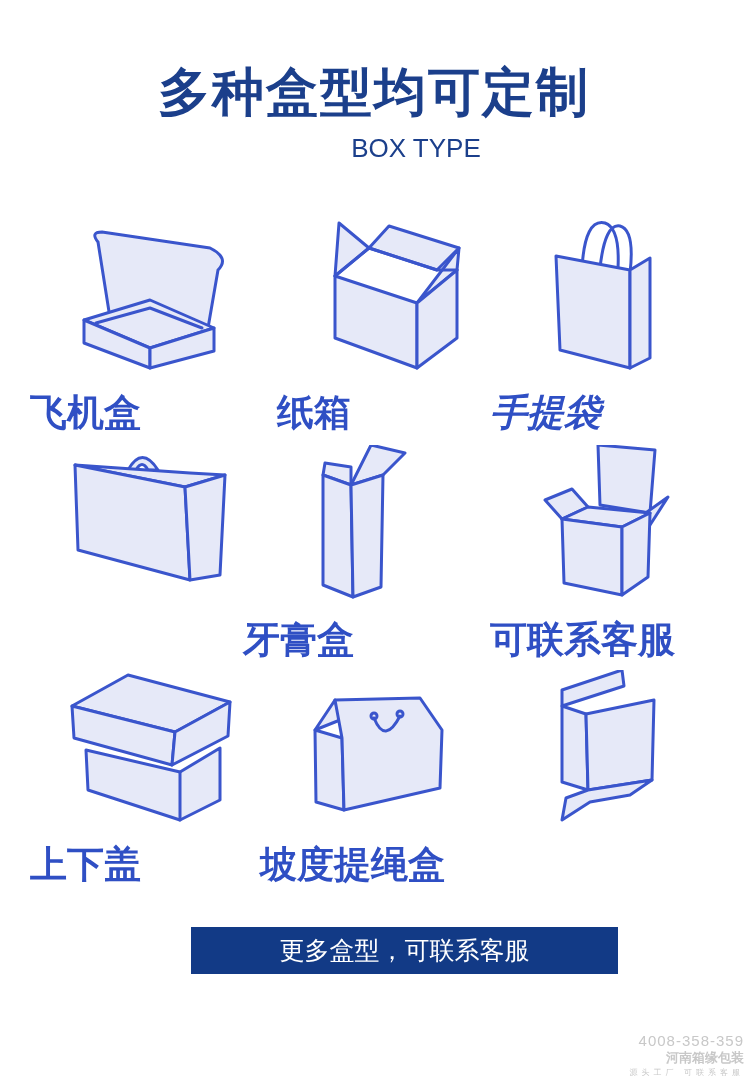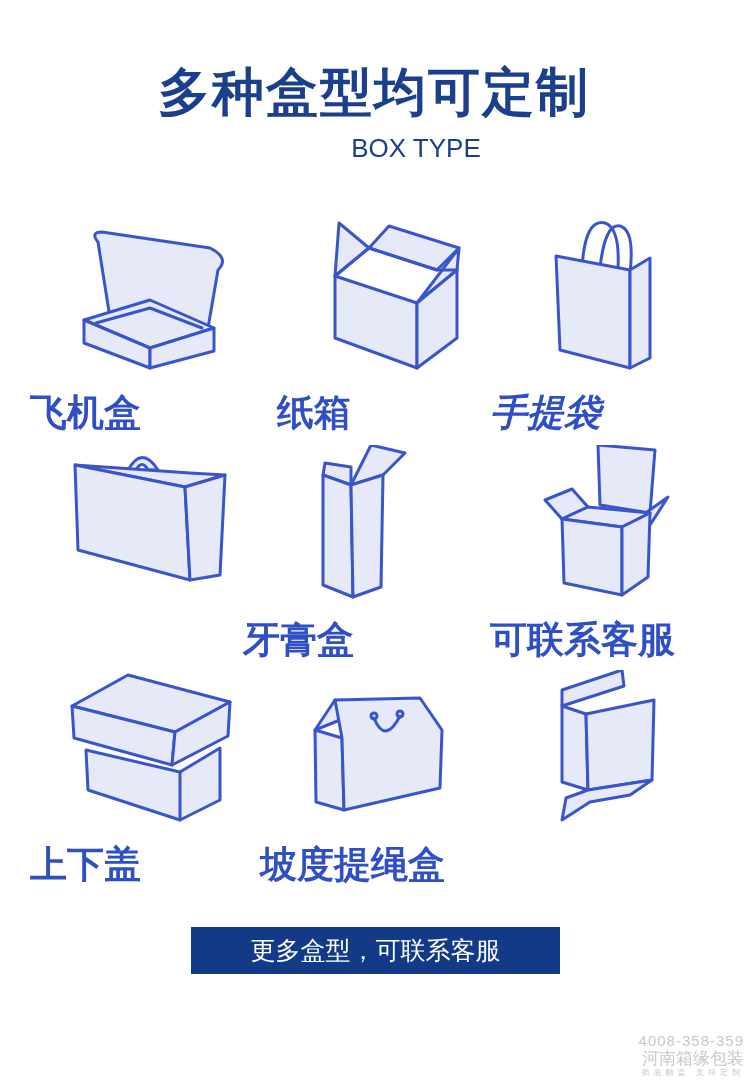--- a/index.html
+++ b/index.html
@@ -2,24 +2,24 @@
 <html><head>
 <meta charset="utf-8">
 <style>
   html,body{margin:0;padding:0;background:#fff;}
   body{width:750px;height:1082px;position:relative;overflow:hidden;font-family:"DejaVu Sans",sans-serif;}
   .title{position:absolute;top:58px;left:0;width:748px;text-align:center;font-size:52px;font-weight:bold;color:#1b3f8b;letter-spacing:2px;}
   .subtitle{position:absolute;top:133px;left:0;width:750px;text-align:center;font-size:26px;color:#1b3f8b;font-family:"Liberation Sans",sans-serif;padding-left:41px;}
   .cell{position:absolute;width:240px;height:225px;}
   .cell svg{position:absolute;left:0;top:0;width:240px;height:170px;}
   .cell .lbl{position:absolute;left:0;width:240px;top:170px;font-size:37px;font-weight:bold;color:#2f4fc4;}
-  .cta{position:absolute;left:191px;top:927px;width:369px;height:47px;background:#123a86;color:#fff;font-size:25px;text-align:center;line-height:47px;}
+  .cta{position:absolute;left:191px;top:927px;width:427px;height:47px;background:#123a86;color:#fff;font-size:25px;text-align:center;line-height:47px;}
   .wm{position:absolute;right:6px;top:1032px;text-align:right;color:#c8c8c8;}
   .wm .ph{font-size:15px;font-family:Liberation Sans, sans-serif;letter-spacing:1px;}
-  .wm .cn{font-size:17px;font-weight:normal;line-height:18px;}
+  .wm .cn{font-size:13px;font-weight:bold;line-height:18px;}
   .wm .sm{font-size:8px;letter-spacing:4px;}
   svg .f{fill:#e6e9f8;stroke:#3a55cc;stroke-width:3;stroke-linejoin:round;}
   svg .l{fill:none;stroke:#3a55cc;stroke-width:3;stroke-linejoin:round;stroke-linecap:round;}
 </style>
 </head>
 <body>
 
 <div class="title">多种盒型均可定制</div>
 <div class="subtitle">BOX TYPE</div>
 
@@ -117,14 +117,14 @@
     <path class="f" d="M96 44 L164 30 L162 110 L98 120 Z"></path>
     <path class="f" d="M76 128 L98 120 L162 110 L140 125 L100 132 L72 150 Z"></path>
   </svg>
 </div>
 
 <div class="cta">更多盒型，可联系客服</div>
 
 <div class="wm">
   <div class="ph">4008-358-359</div>
   <div class="cn">河南箱缘包装</div>
-  <div class="sm">插底翻盖  支持定制</div>
+  <div class="sm">源头工厂  可联系客服</div>
 </div>
 
 </body></html>

